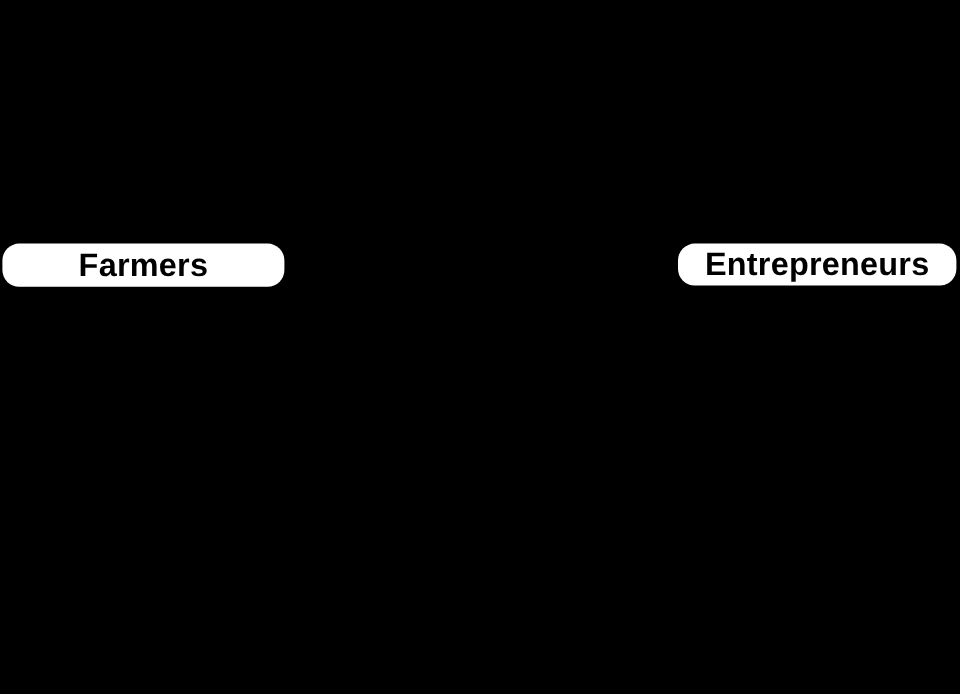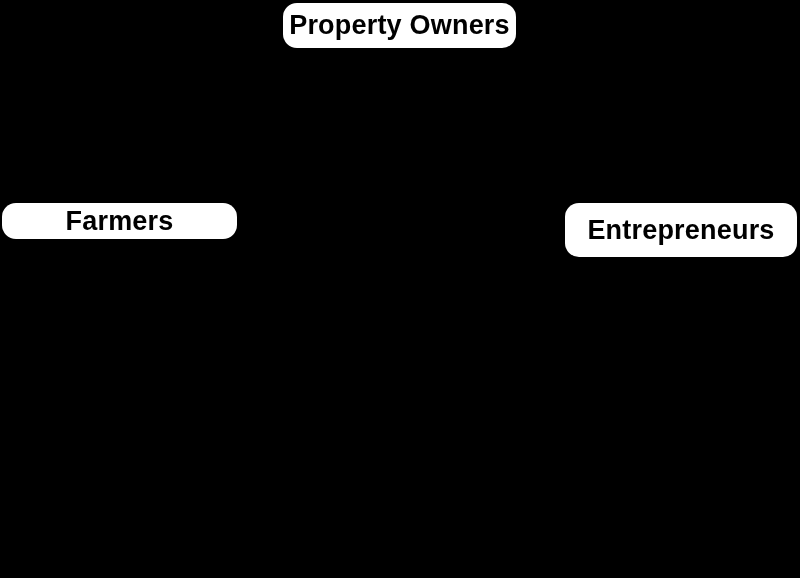--- a/index.html
+++ b/index.html
@@ -28,32 +28,29 @@
     color: #000000;
     font-weight: 700;
     font-size: 27px;
     line-height: 1;
     white-space: nowrap;
     letter-spacing: 0.2px;
   }
   
   .pos-property-owners { left: 283px; top: 3px;   width: 233px; height: 45px; }
   .pos-farmers         { left: 2px;   top: 203px; width: 235px; height: 36px; }
-  .pos-entrepreneurs   { left: 565px; top: 203px; width: 232px; height: 54px; }
+  .pos-entrepreneurs   { left: 565px; top: 203px; width: 232px; height: 35px; }
   .pos-labor           { left: 2px;   top: 511px; width: 235px; height: 47px; }
   .pos-artisans        { left: 562px; top: 509px; width: 235px; height: 49px; }
 </style>
 </head>
 <body>
 
 <div class="canvas">
 
-  <div class="node pos-property-owners">
-    <span class="node-label">Property Owners</span>
-  </div>
 
   <div class="node pos-farmers">
     <span class="node-label">Farmers</span>
   </div>
 
   <div class="node pos-entrepreneurs">
     <span class="node-label">Entrepreneurs</span>
   </div>
 
 

